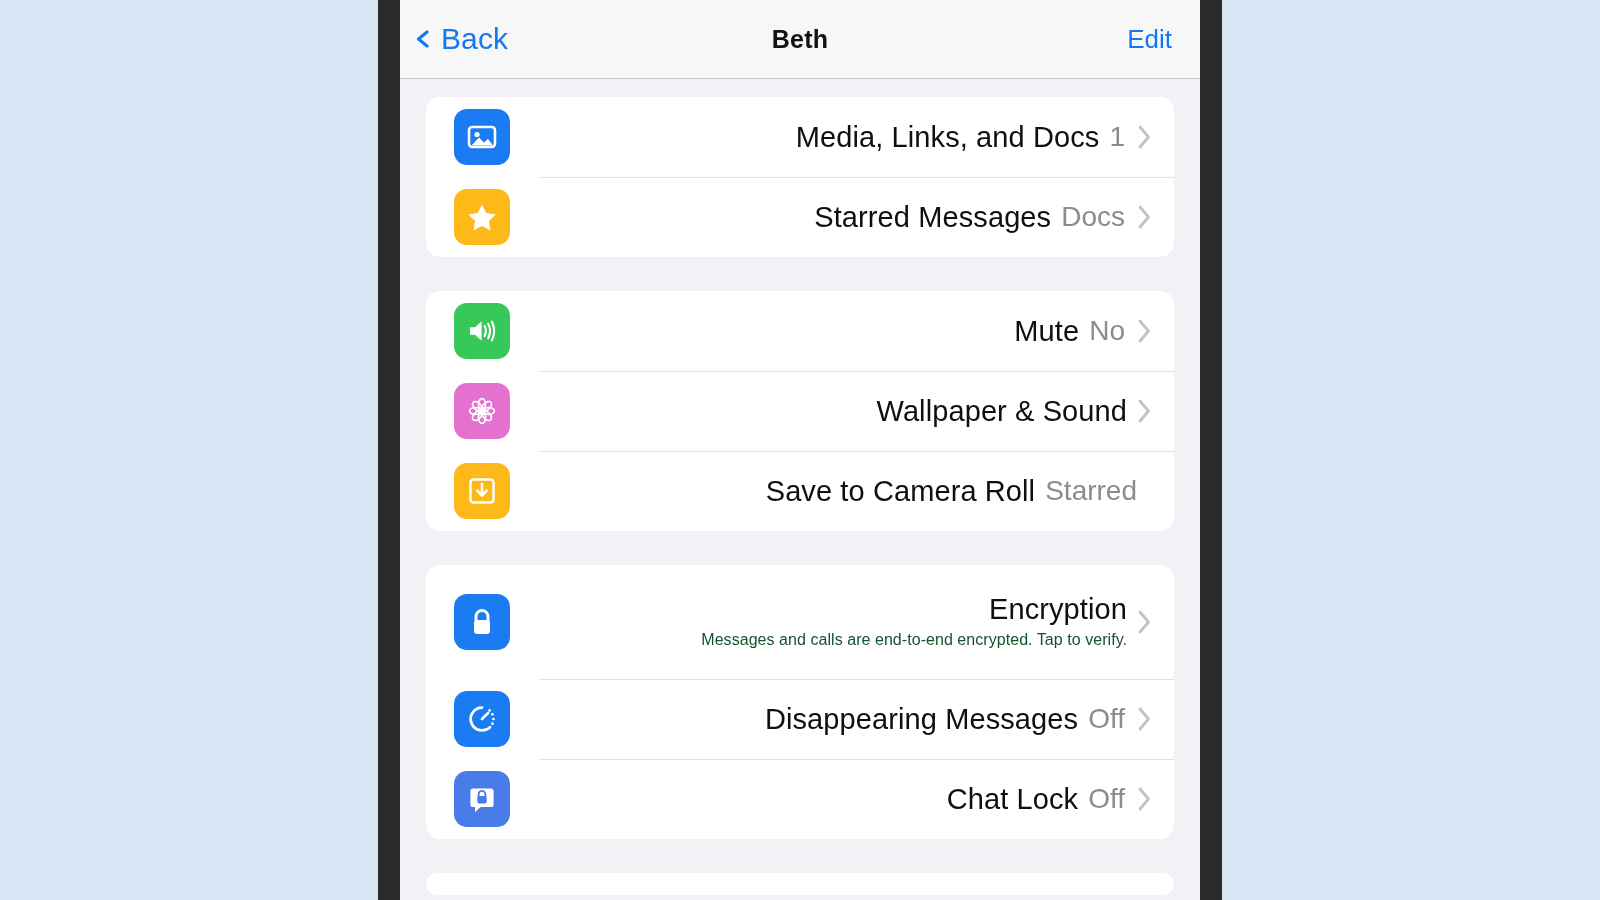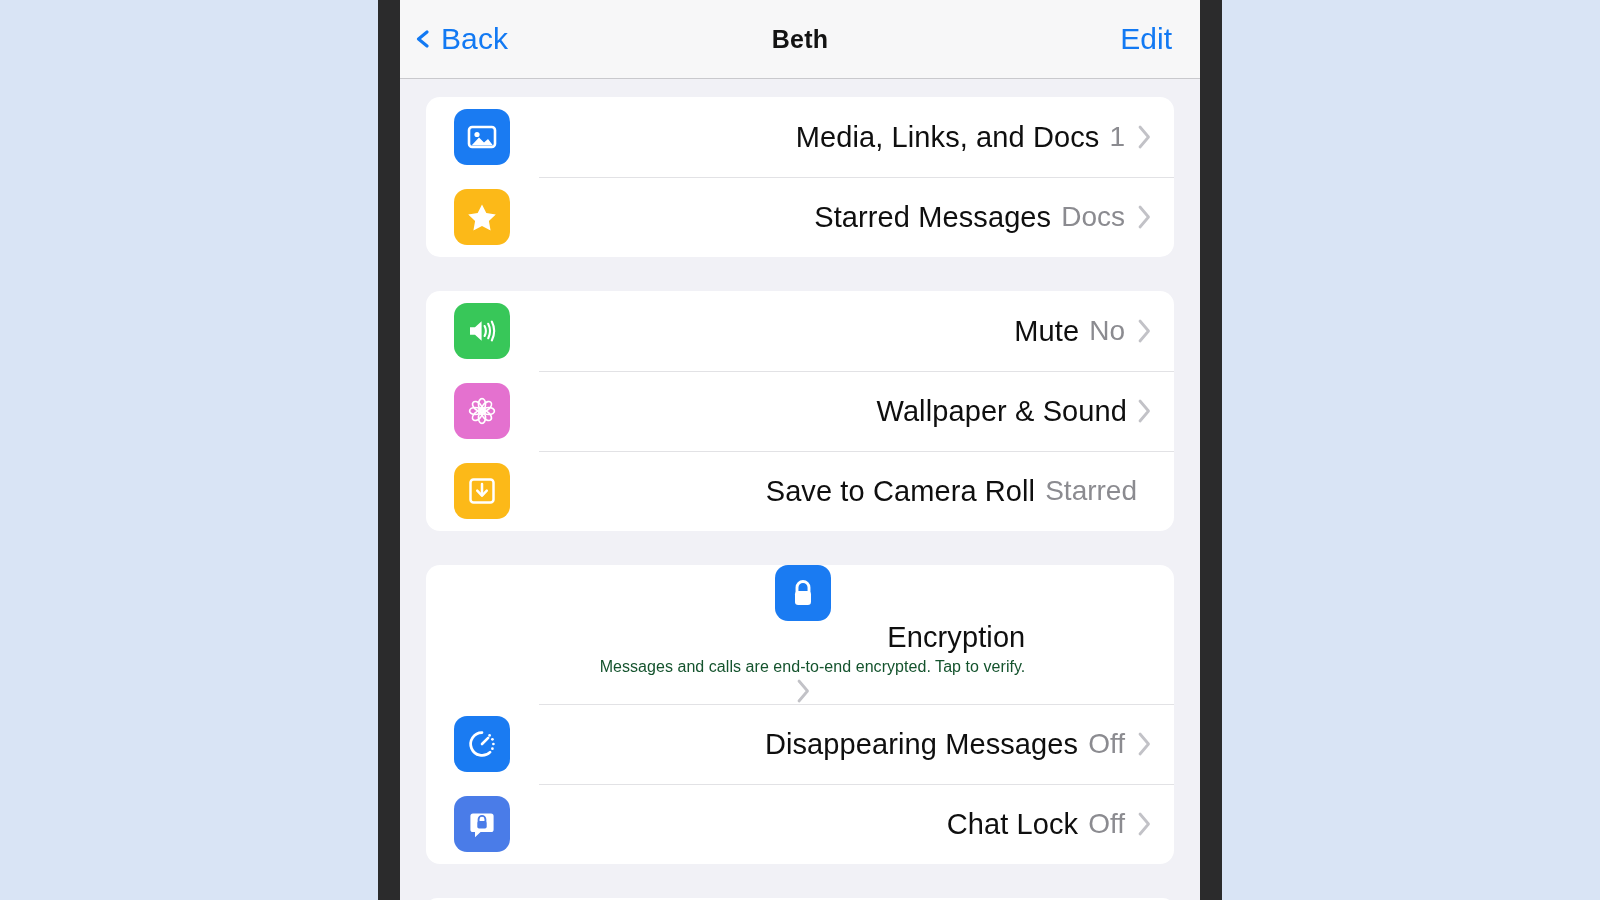--- a/index.html
+++ b/index.html
@@ -74,21 +74,21 @@
     flex: 1;
     text-align: center;
     font-size: 25px;
     font-weight: bold;
     color: #131313;
     letter-spacing: 0.2px;
   }
   #nav-edit {
     position: absolute;
     right: 28px;
-    font-size: 30px;
+    font-size: 26px;
     color: #1279f3;
     cursor: pointer;
   }
 
   
   #list {
     padding: 18px 26px 0 26px;
   }
 
   .card {
@@ -105,21 +105,21 @@
   .row {
     position: relative;
     display: flex;
     align-items: center;
     min-height: 80px;
     padding-left: 28px;
     padding-right: 22px;
     cursor: pointer;
     text-align: right;
   }
-  .row.tall { min-height: 114px; flex-direction: column; }
+  .row.tall { min-height: 114px; }
 
   
   .row + .row::before {
     content: "";
     position: absolute;
     top: 0;
     left: 113px;
     right: 0;
     height: 1px;
     background: #e2e2e5;

